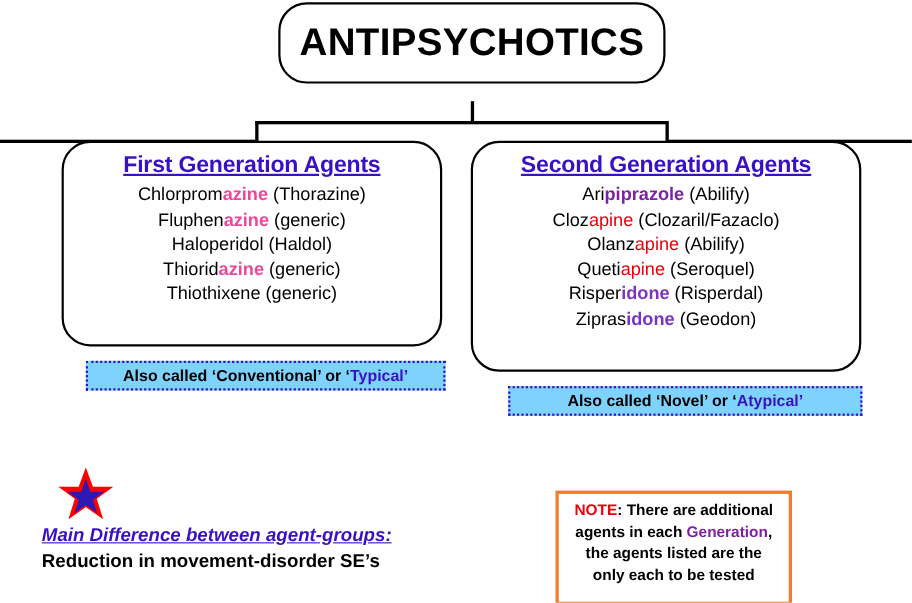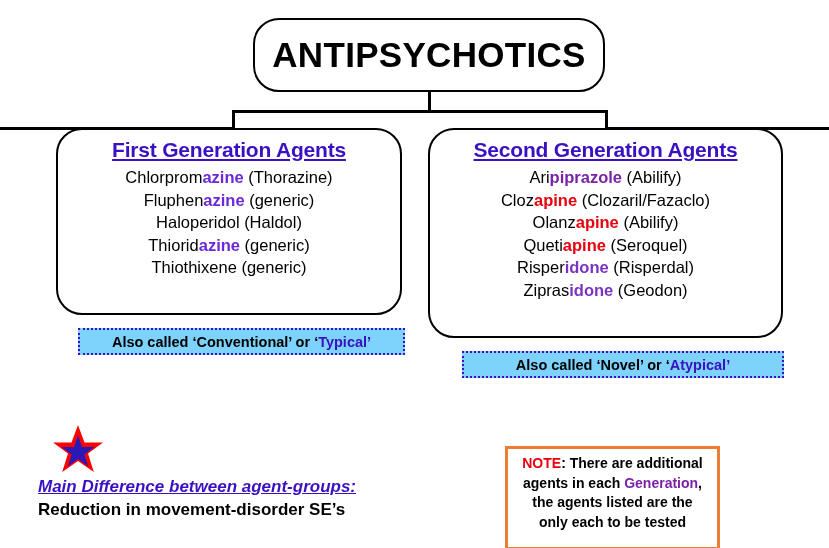--- a/index.html
+++ b/index.html
@@ -13,21 +13,21 @@
   
   .rbox{
     position:absolute;
     border:2.5px solid #000000;
     border-radius:26px;
     background:#ffffff;
     box-sizing:border-box;
   }
 
   #title-box{
-    left:253px;top:18px;width:352px;height:74px;
+    left:253px;top:2px;width:352px;height:74px;
     display:flex;align-items:center;justify-content:center;
   }
   #title-text{
     font-size:35px;font-weight:bold;letter-spacing:.3px;color:#000;
     font-family:"Liberation Sans","DejaVu Sans",sans-serif;
   }
 
   #fga-box{left:56px;top:128px;width:346px;height:187px;}
   #sga-box{left:428px;top:128px;width:355px;height:210px;}
 
@@ -35,22 +35,22 @@
     text-align:center;font-size:21px;font-weight:bold;
     color:#3a11c2;text-decoration:underline;
     margin-top:8px;letter-spacing:-.2px;
   }
   .agent-list{margin-top:4px;}
   .agent-line{
     text-align:center;font-size:16.5px;line-height:22.5px;color:#000;
     white-space:nowrap;
   }
   .seg-plain{font-weight:normal;}
-  .seg-azine{font-weight:bold;color:#6d28d9;}
-  .seg-apine{font-weight:bold;color:#e8000d;margin-top:20px;}
+  .seg-azine{font-weight:bold;color:#ec4899;}
+  .seg-apine{font-weight:normal;color:#e8000d;margin-top:20px;}
   .seg-idone{font-weight:bold;color:#7a34c0;}
   .seg-piprazole{font-weight:bold;color:#7a21a8;}
 
   
   .line{position:absolute;background:#000000;}
 
   
   .pinkbox{
     position:absolute;
     background:#7dd3fc;

